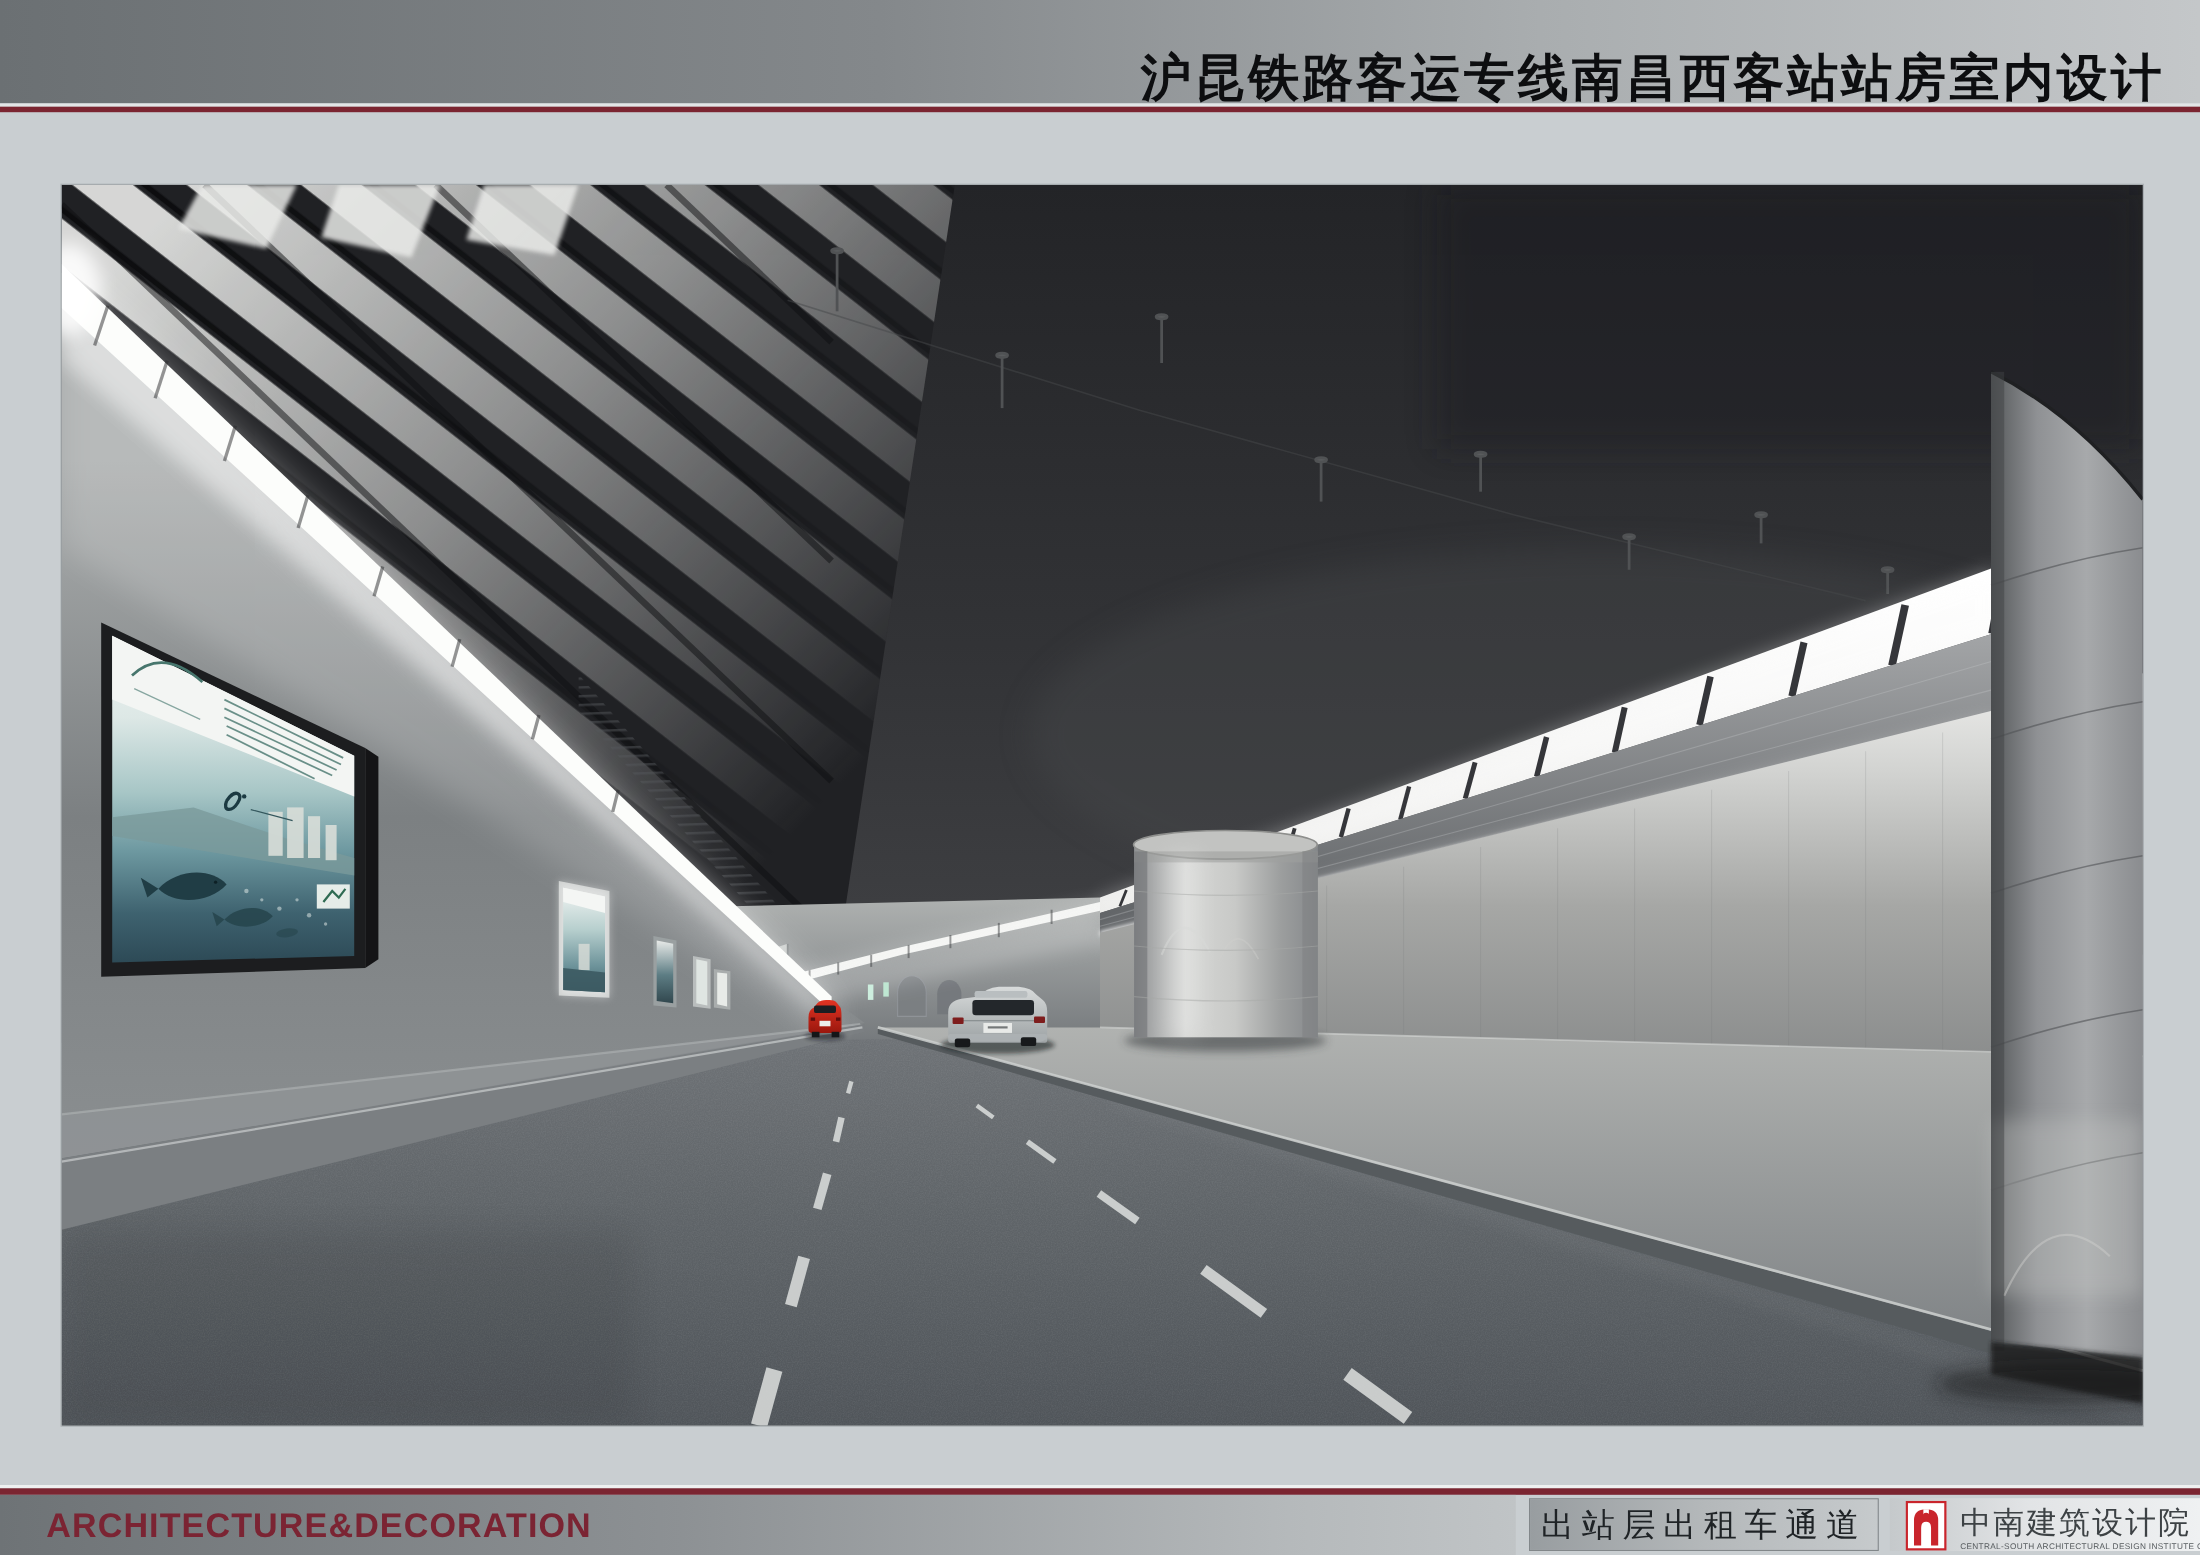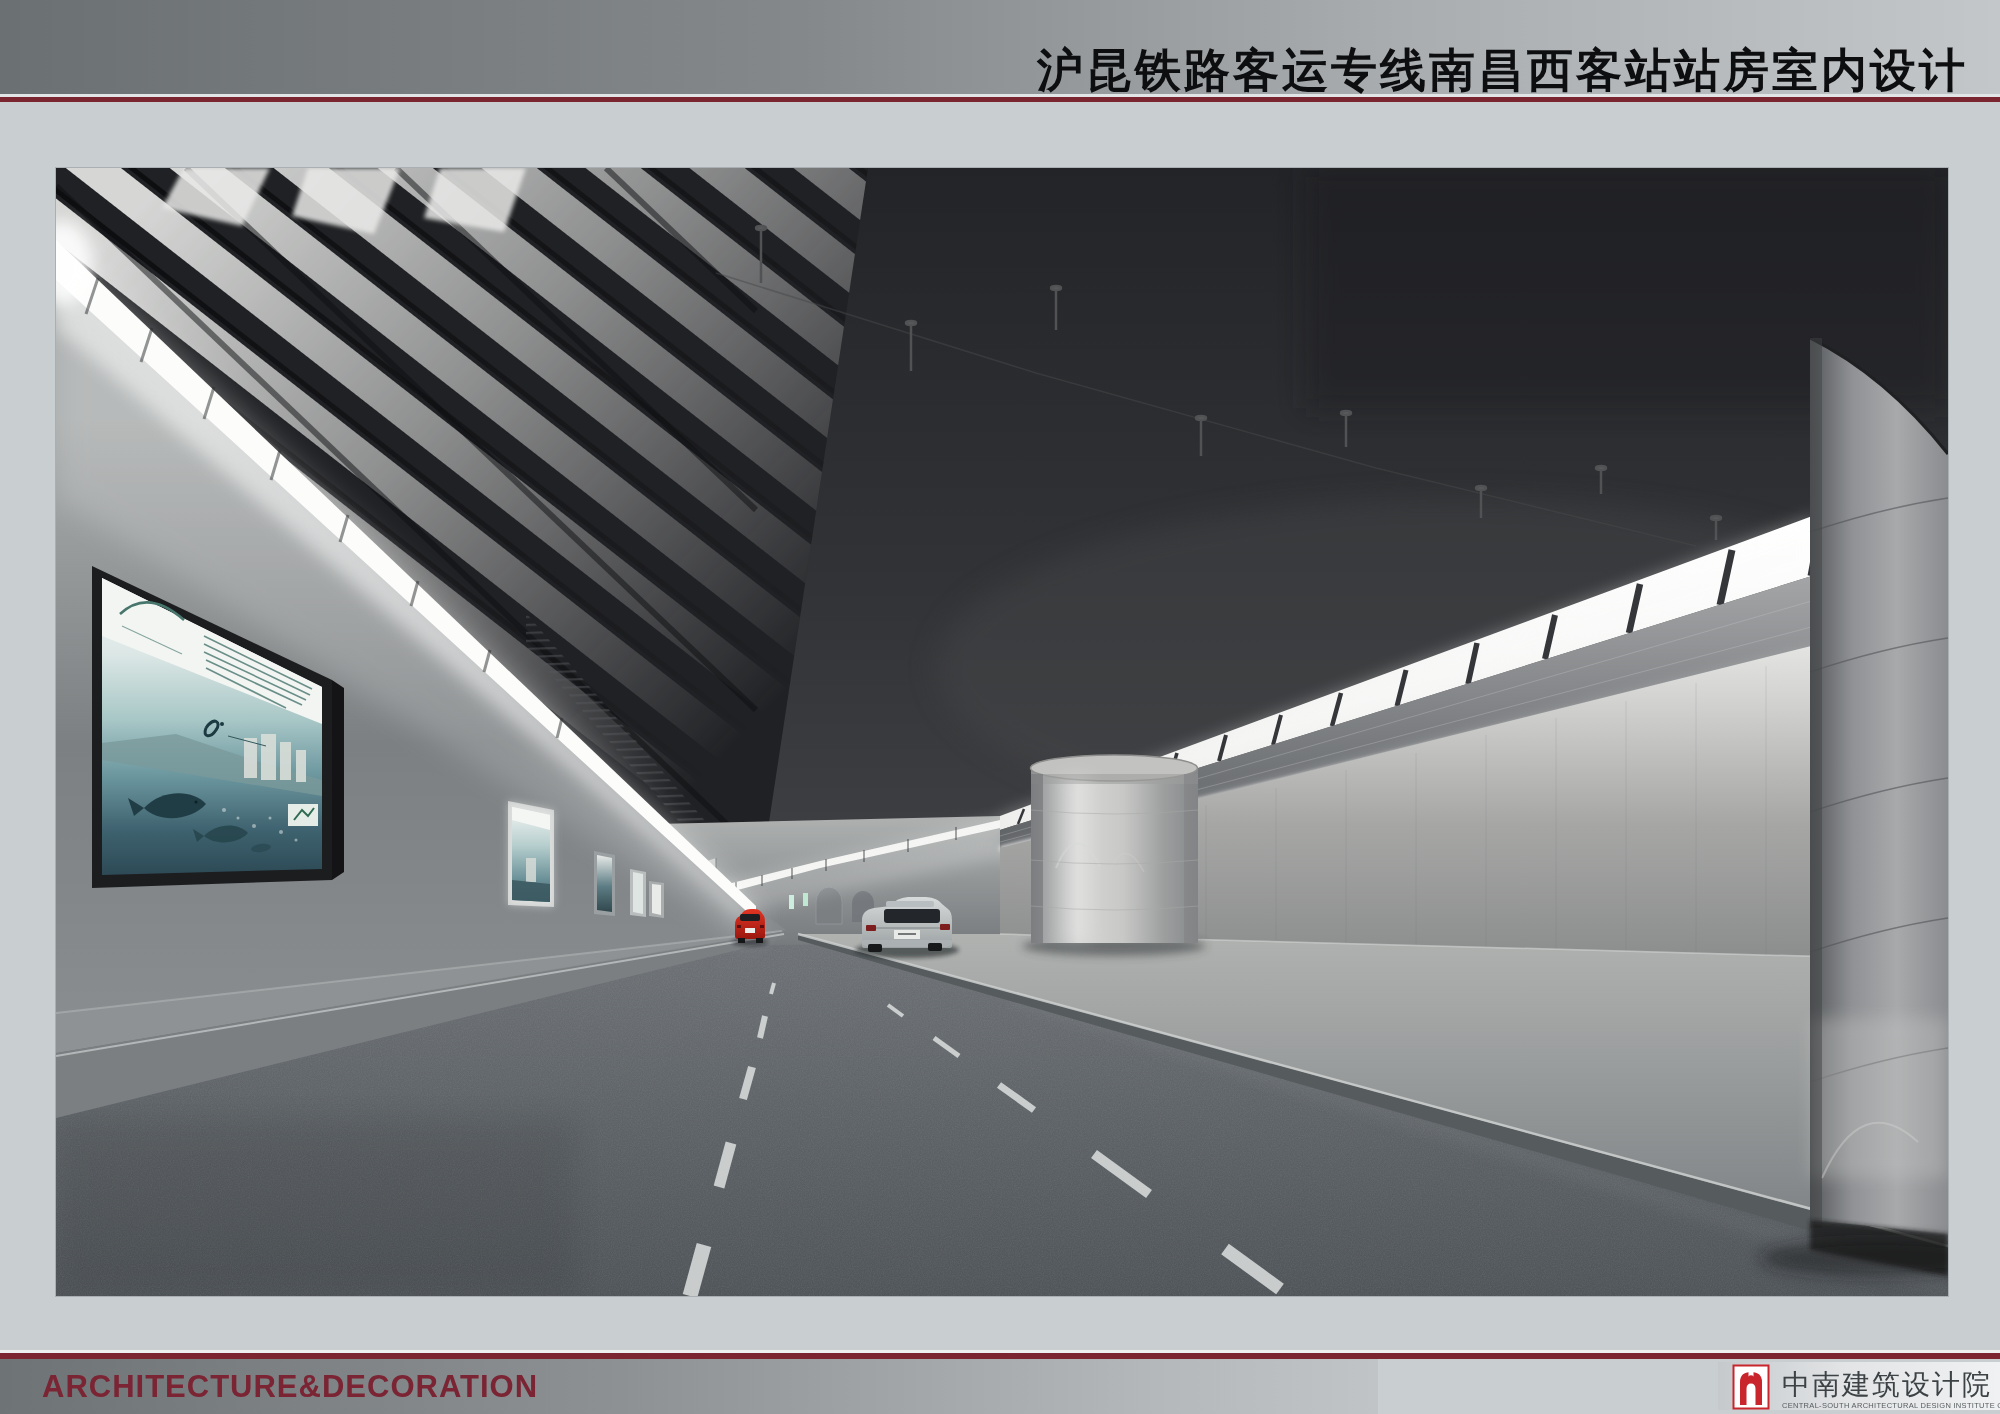--- a/index.html
+++ b/index.html
@@ -433,20 +433,23 @@
   </svg>
   </div>
 
   <div class="rule rule-light-bottom"></div>
   <div class="rule rule-red-bottom"></div>
 
   <div class="footer">
     <div class="footer-left">
       <span>ARCHITECTURE&amp;DECORATION</span>
     </div>
+    <div class="footer-caption">
+      <span>出站层出租车通道</span>
+    </div>
     <div class="footer-logo">
       <svg class="logo-mark" width="38" height="46" viewBox="0 0 38 46">
         <rect x="1.5" y="1.5" width="35" height="43" fill="#ffffff" stroke="#c9252c" stroke-width="2"></rect>
         <path d="M8,41 V18 Q8,8 19,8 Q30,8 30,18 V41 H23.5 V25 Q23.5,19.5 19,19.5 Q14.5,19.5 14.5,25 V41 Z" fill="#c9252c"></path>
         <rect x="16.5" y="8" width="5" height="6" fill="#ffffff"></rect>
         <circle cx="19" cy="14.5" r="3.2" fill="#c9252c"></circle>
       </svg>
       <div class="logo-text">
         <span class="logo-cn">中南建筑设计院</span>
         <span class="logo-en">CENTRAL-SOUTH ARCHITECTURAL DESIGN INSTITUTE CO.LTD</span>

